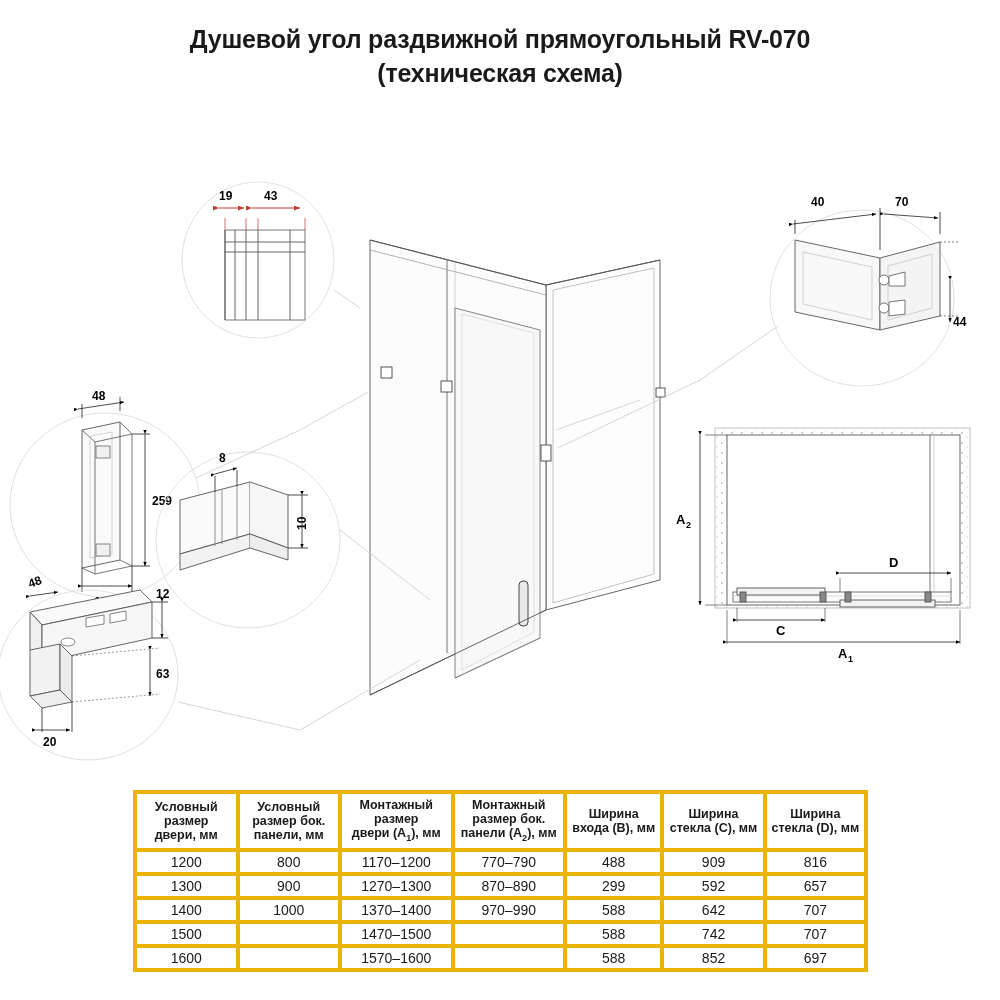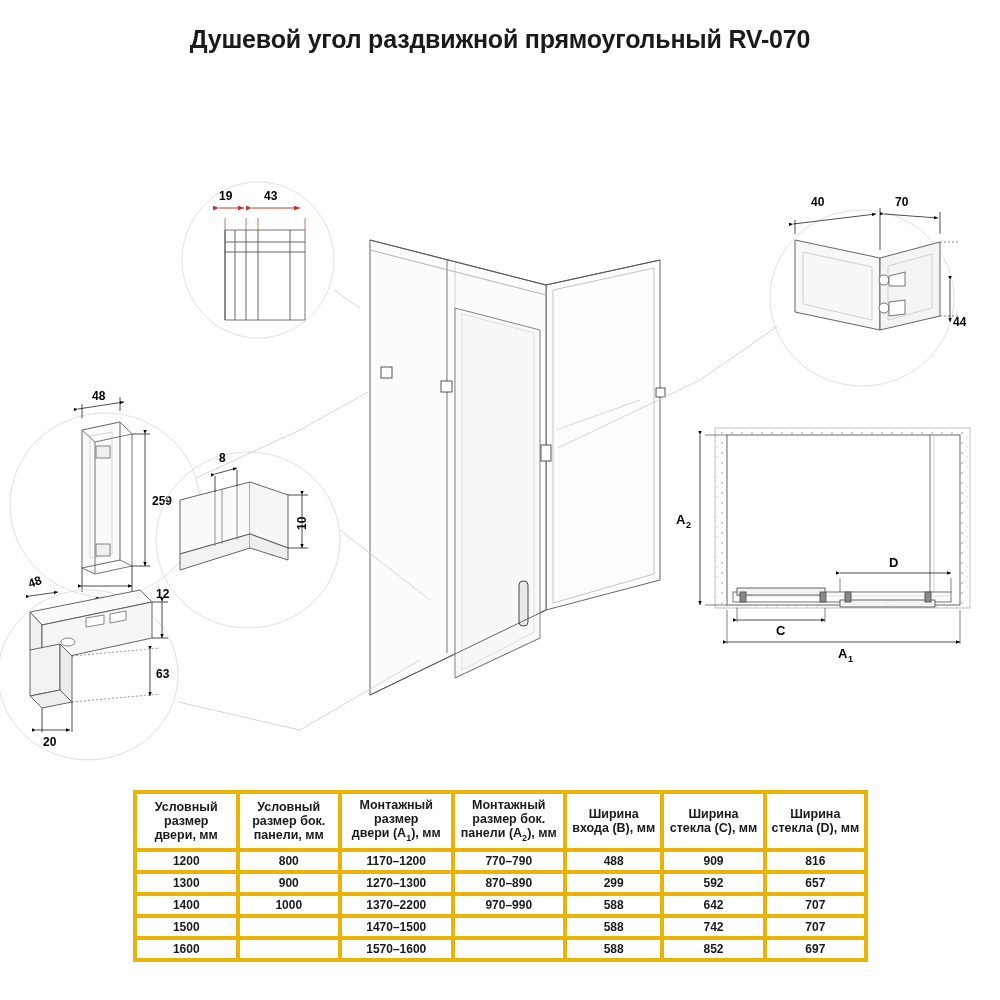--- a/index.html
+++ b/index.html
@@ -49,40 +49,41 @@
     padding: 2px 2px;
   }
   #spec-table th {
     font-weight: bold;
     font-size: 12.5px;
     line-height: 14px;
     height: 58px;
     padding: 3px 4px;
   }
   #spec-table td {
-    font-weight: bold;
-    font-size: 12px;
+    font-weight: normal;
+    font-size: 14px;
     height: 15px;
   }
   #spec-table .c0 { width: 103px; }
   #spec-table .c1 { width: 103px; }
   #spec-table .c2 { width: 113px; }
   #spec-table .c3 { width: 113px; }
   #spec-table .c4 { width: 98px; }
   #spec-table .c5 { width: 103px; }
   #spec-table .c6 { width: 102px; }
   .sub { font-size: 9px; vertical-align: sub; }
 </style>
 </head>
 <body>
 
 <div id="page">
 
   <div id="title">
     <span>Душевой угол раздвижной прямоугольный RV-070</span>
+    <span class="l2">(техническая схема)</span>
   </div>
 
   <div id="drawing">
   <svg width="1000" height="650" viewBox="0 0 1000 650" xmlns="http://www.w3.org/2000/svg">
     <defs>
       <marker id="arr" markerWidth="7" markerHeight="7" refX="6" refY="2.5" orient="auto">
         <path d="M0,0 L6,2.5 L0,5 z" fill="#000"></path>
       </marker>
       <marker id="arrR" markerWidth="7" markerHeight="7" refX="6" refY="2.5" orient="auto">
         <path d="M0,0 L6,2.5 L0,5 z" fill="#c0392b"></path>
@@ -345,21 +346,21 @@
         <td>900</td>
         <td>1270–1300</td>
         <td>870–890</td>
         <td>299</td>
         <td>592</td>
         <td>657</td>
       </tr>
       <tr>
         <td>1400</td>
         <td>1000</td>
-        <td>1370–2200</td>
+        <td>1370–1400</td>
         <td>970–990</td>
         <td>588</td>
         <td>642</td>
         <td>707</td>
       </tr>
       <tr>
         <td>1500</td>
         <td></td>
         <td>1470–1500</td>
         <td></td>

